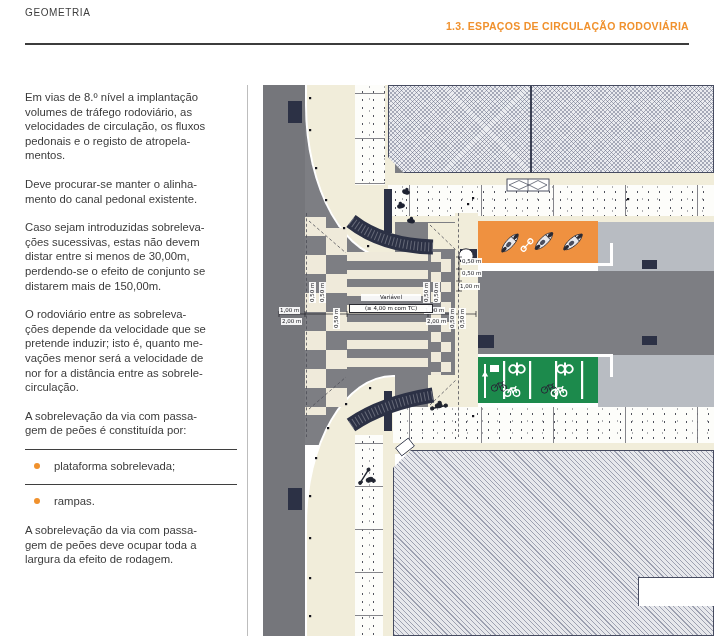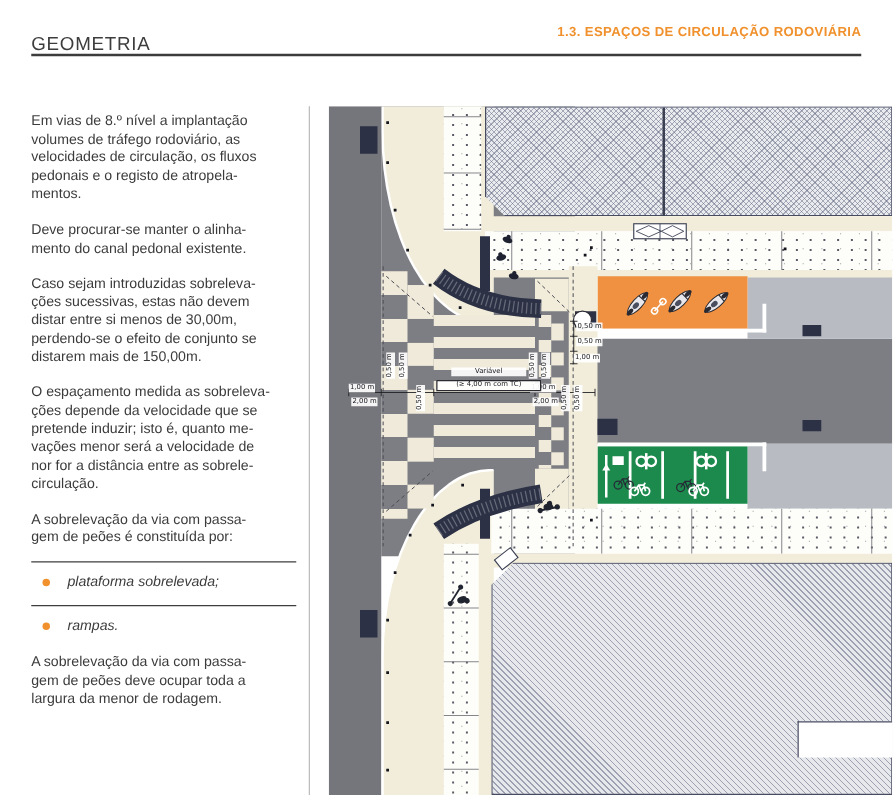--- a/index.html
+++ b/index.html
@@ -1,32 +1,32 @@
 <!DOCTYPE html>
 <html><head>
 <meta charset="utf-8">
 <style>
   html,body{margin:0;padding:0;background:#fff;}
   .page{position:relative;width:714px;height:636px;background:#fff;overflow:hidden;
         font-family:"Liberation Sans",sans-serif;color:#3b3b3b;}
   .abs{position:absolute;}
 
   
-  .hdr-left{left:25px;top:27px;font-size:15px;letter-spacing:.6px;color:#3d3d3d;}
+  .hdr-left{left:25px;top:7px;font-size:10px;letter-spacing:.6px;color:#3d3d3d;}
   .hdr-right{right:25px;top:20px;font-size:10.5px;font-weight:bold;letter-spacing:.3px;color:#F0912D;}
   .hdr-rule{left:25px;top:43px;width:664px;height:2px;background:#3c3c3c;}
   .col-divider{left:247px;top:85px;width:1px;height:551px;background:#bdbdbd;}
 
   
   .textcol{position:absolute;left:25px;top:90px;width:212px;font-size:11.3px;line-height:14.6px;}
   .para{margin:0 0 14px 0;}
   .ln{white-space:nowrap;}
   .cfg{font-weight:bold;margin:14px 0 2px 0;}
   .brule{height:1px;background:#3f3f3f;margin:11px 0 9px 0;}
-  .bullet-row{position:relative;padding-left:29px;margin:0;font-style:italic;}
+  .bullet-row{position:relative;padding-left:29px;margin:0;}
   .bullet-dot{position:absolute;left:9px;top:4px;width:6px;height:6px;border-radius:50%;background:#F0912D;}
 
   
   .panel{position:absolute;left:263px;top:85px;width:451px;height:551px;overflow:hidden;background:#fff;}
 
   .road{background:#75767b;}
   .roadmid{background:#7d7e83;}
   .lane{background:#b8bcc2;}
   .cream{background:#f1edda;}
 
@@ -96,21 +96,21 @@
       <div class="ln">mento do canal pedonal existente.</div>
     </div>
     <div class="para">
       <div class="ln">Caso sejam introduzidas sobreleva-</div>
       <div class="ln">ções sucessivas, estas não devem</div>
       <div class="ln">distar entre si menos de 30,00m,</div>
       <div class="ln">perdendo-se o efeito de conjunto se</div>
       <div class="ln">distarem mais de 150,00m.</div>
     </div>
     <div class="para">
-      <div class="ln">O espaçamento medida as sobreleva-</div>
+      <div class="ln">O rodoviário entre as sobreleva-</div>
       <div class="ln">ções depende da velocidade que se</div>
       <div class="ln">pretende induzir; isto é, quanto me-</div>
       <div class="ln">vações menor será a velocidade de</div>
       <div class="ln">nor for a distância entre as sobrele-</div>
       <div class="ln">circulação.</div>
     </div>
     <div class="para" style="margin-bottom:0;">
       <div class="ln">A sobrelevação da via com passa-</div>
       <div class="ln">gem de peões é constituída por:</div>
     </div>
@@ -120,21 +120,21 @@
       <span>plataforma sobrelevada;</span>
     </div>
     <div class="brule"></div>
     <div class="bullet-row" style="margin-bottom:14px;">
       <span class="bullet-dot"></span>
       <span>rampas.</span>
     </div>
     <div class="para">
       <div class="ln">A sobrelevação da via com passa-</div>
       <div class="ln">gem de peões deve ocupar toda a</div>
-      <div class="ln">largura da menor de rodagem.</div>
+      <div class="ln">largura da efeito de rodagem.</div>
     </div>
   </div>
 
   <div class="panel">
 
     <div class="abs road" style="left:0;top:0;width:42px;height:551px;"></div>
     <div class="abs roadmid" style="left:42px;top:0;width:155px;height:360px;"></div>
     <div class="abs roadmid" style="left:197px;top:186px;width:254px;height:84px;"></div>
     <div class="abs lane" style="left:335px;top:134px;width:116px;height:52px;"></div>
     <div class="abs lane" style="left:335px;top:270px;width:116px;height:52px;"></div>

